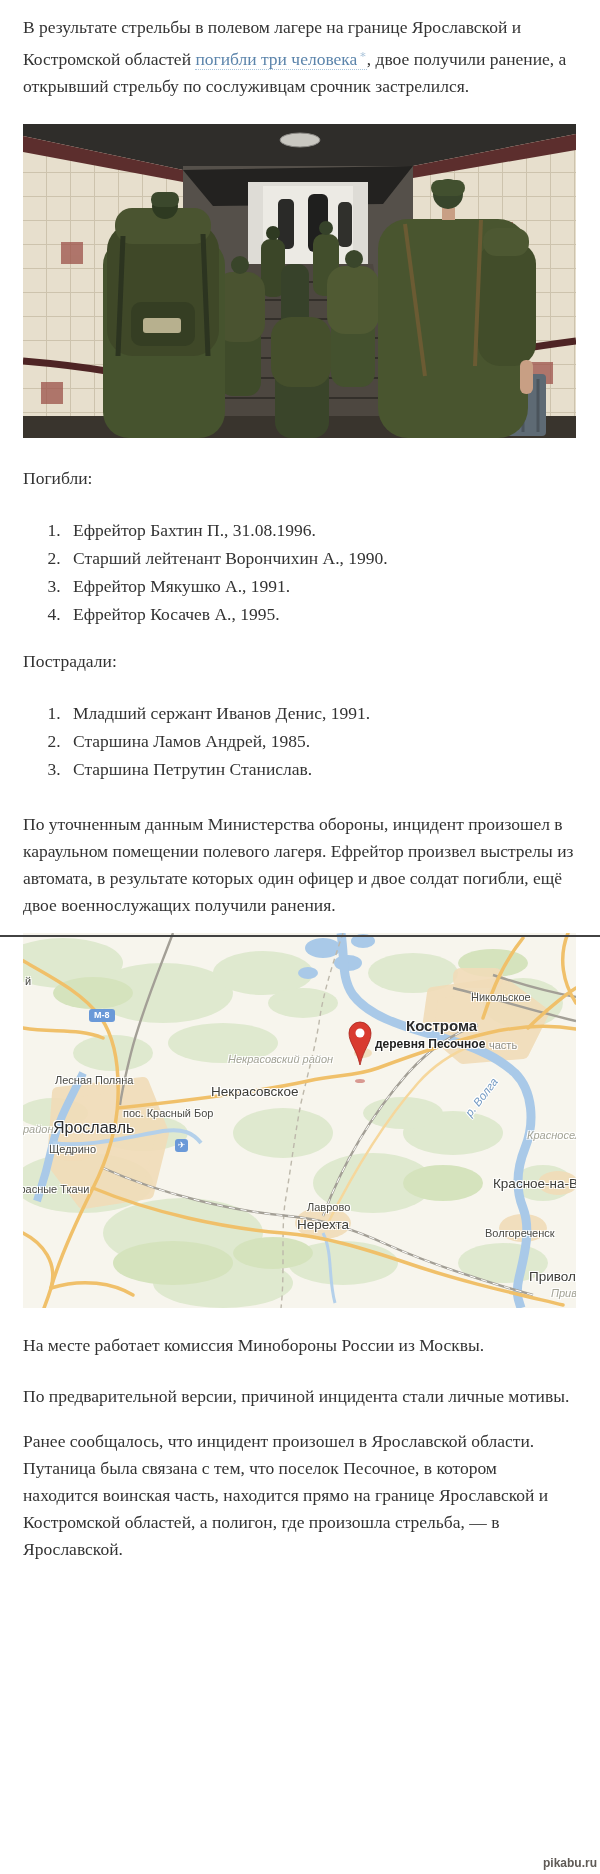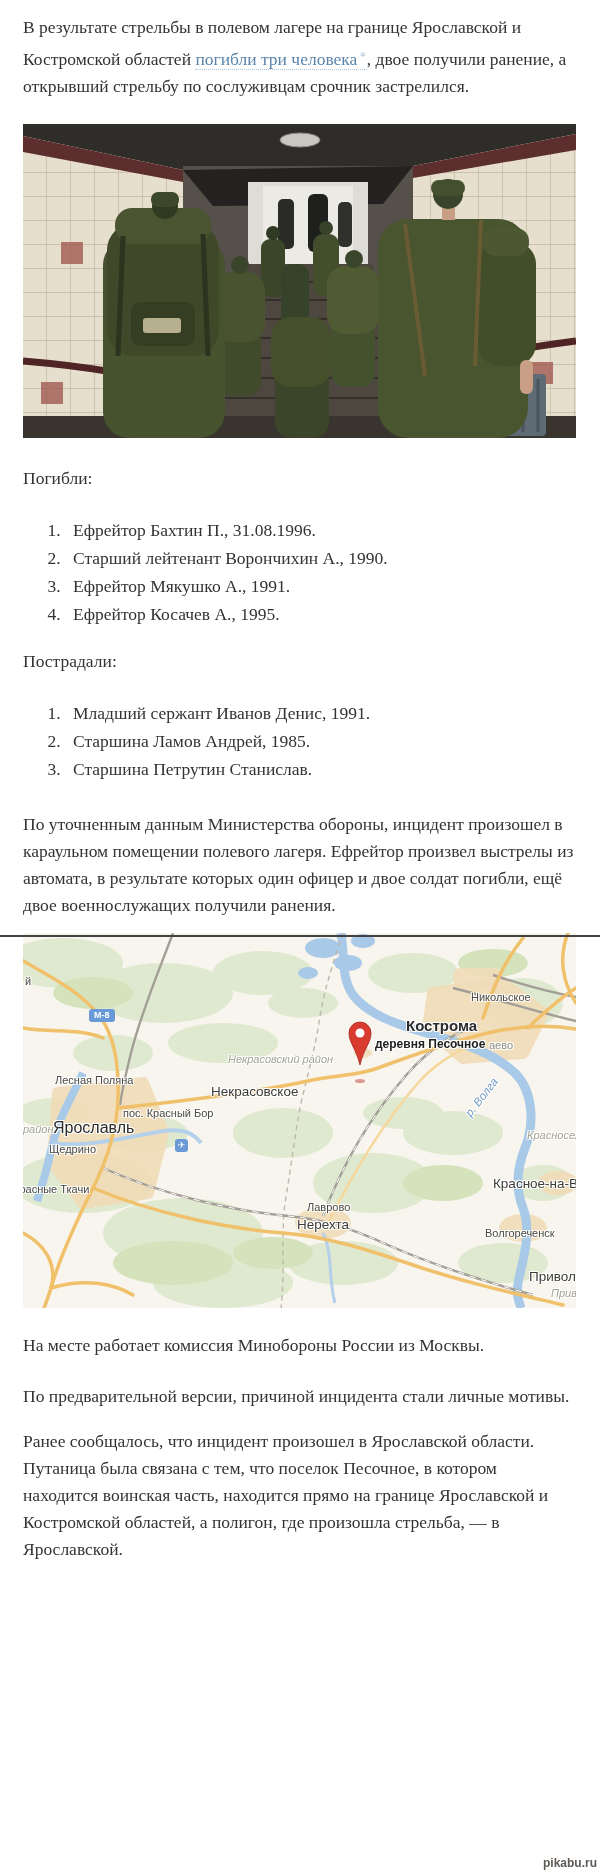--- a/index.html
+++ b/index.html
@@ -253,21 +253,21 @@
           <path d="M337,100 m-11,0 a11,11 0 1,1 22,0 c0,10 -7,15 -11,32 c-4,-17 -11,-22 -11,-32 z" fill="#d93b30" stroke="#a8251d" stroke-width="0.8"></path>
           <circle cx="337" cy="100" r="4.5" fill="#ffffff"></circle>
         </g>
       </svg>
       <div class="map-labels">
           <div class="town" style="left: 2px; top: 42px;">й</div>
           <div class="shield" style="left: 66px; top: 76px;">М-8</div>
           <div class="town" style="left: 448px; top: 58px;">Никольское</div>
           <div class="city" style="left: 383px; top: 84px;">Кострома</div>
           <div class="settlement" style="left: 352px; top: 104px;">деревня Песочное</div>
-          <div class="town-light" style="left: 466px; top: 106px;">аево</div>
+          <div class="town-light" style="left: 466px; top: 106px;">часть</div>
           <div class="area" style="left: 205px; top: 120px;">Некрасовский район</div>
           <div class="town" style="left: 32px; top: 141px;">Лесная Поляна</div>
           <div class="town-lg" style="left: 188px; top: 151px;">Некрасовское</div>
           <div class="town" style="left: 100px; top: 174px;">пос. Красный Бор</div>
           <div class="city-xl" style="left: 30px; top: 186px;">Ярославль</div>
           <div class="water" style="left: 436px; top: 158px; transform: rotate(-52deg);">р. Волга</div>
           <div class="area" style="left: 0px; top: 190px;">район</div>
           <div class="area" style="left: 504px; top: 196px;">Красносел</div>
           <div class="town" style="left: 26px; top: 210px;">Щедрино</div>
           <div class="airport" style="left: 152px; top: 206px;">✈</div>

